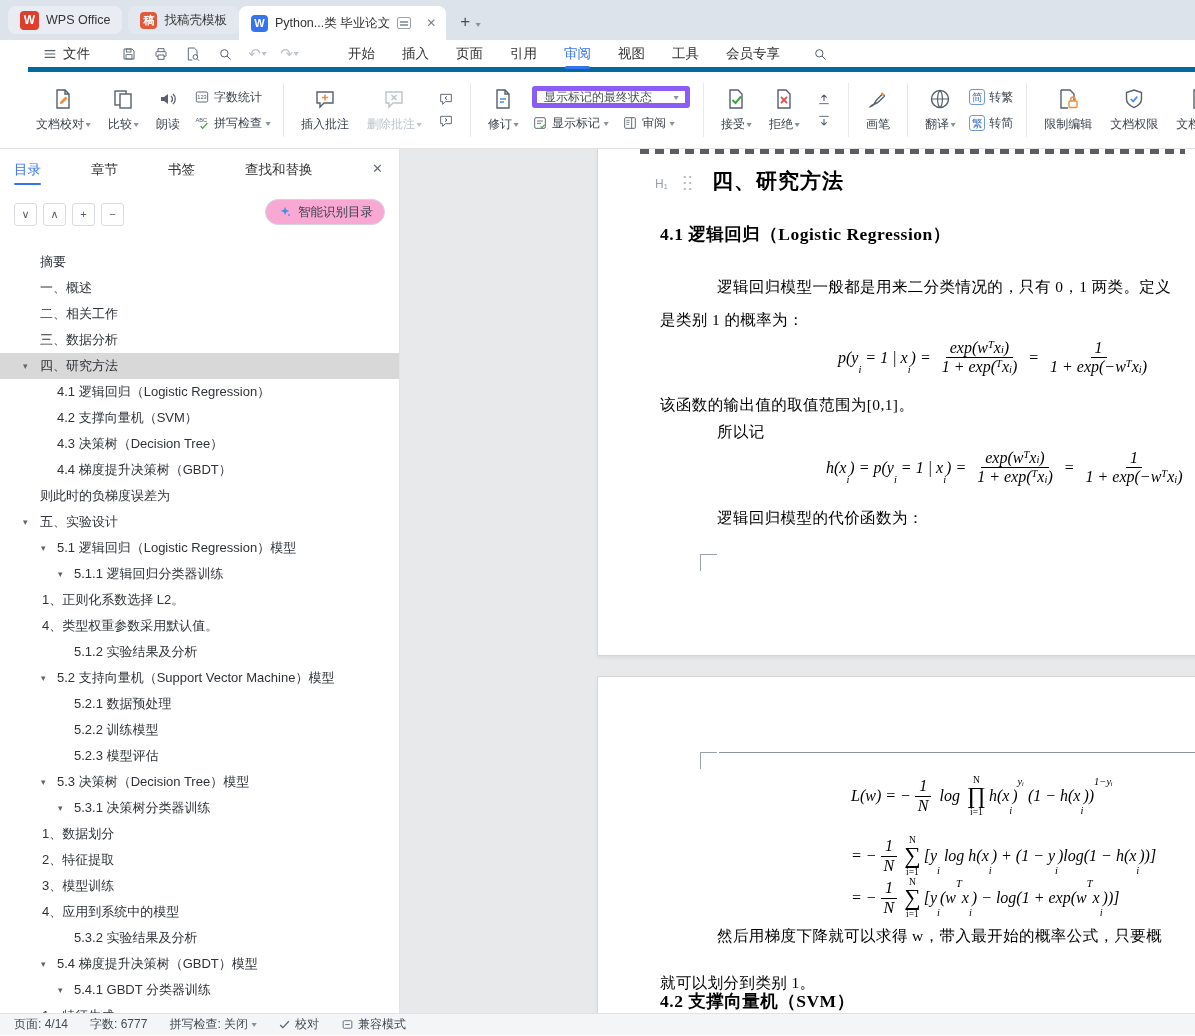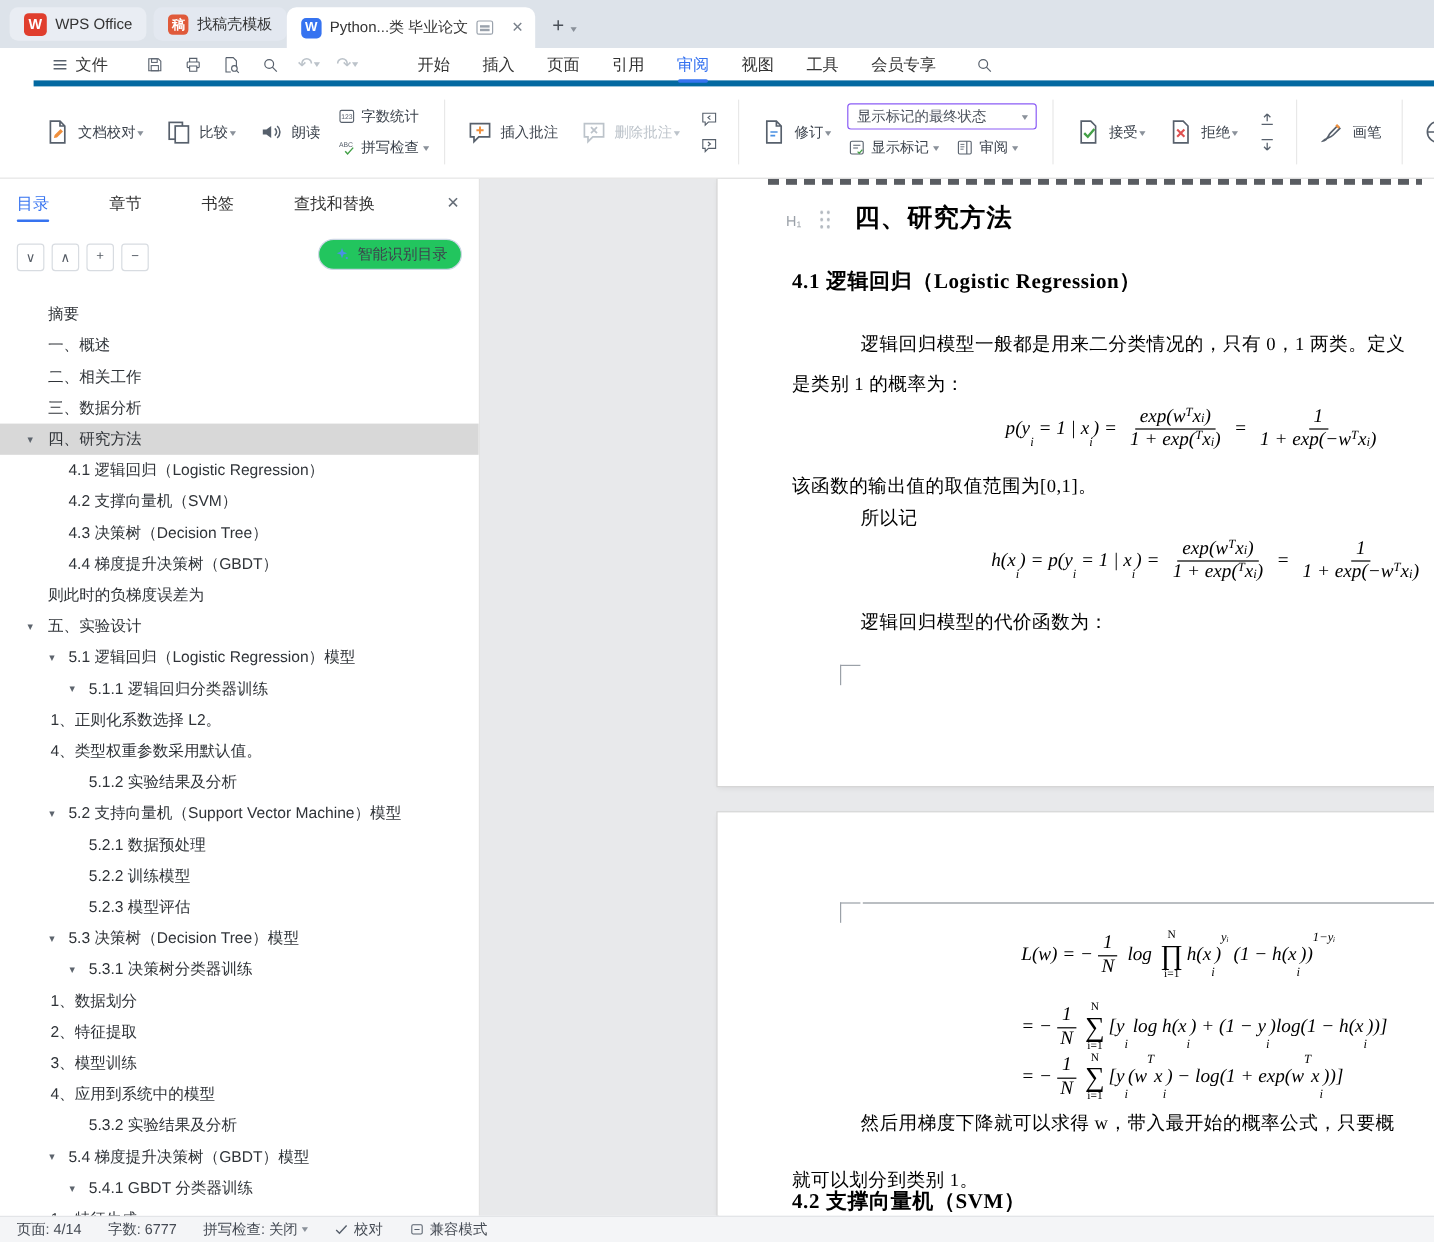--- a/index.html
+++ b/index.html
@@ -39,47 +39,47 @@
   .mtabs{display:flex;align-items:center;gap:27px;margin-left:46px;height:19px;}
   .mtab{font-size:13.5px;color:#333;position:relative;height:32px;line-height:32px;}
   .mtab.active{color:var(--accent);}
   .mtab.active::after{content:"";position:absolute;left:1px;right:1px;bottom:1px;height:3px;border-radius:2px;background:var(--accent);}
   .msearch{margin-left:32px;color:#4a5058;}
 
   
   .ribbon{height:77px;background:#fff;border-bottom:1px solid #e2e2e2;display:flex;align-items:center;padding-left:28px;}
   .rgroup{display:flex;align-items:center;gap:2px;}
   .vsep{width:1px;height:54px;background:#e8e8e8;margin:0 9px;flex:none;}
-  .rbig{display:flex;flex-direction:row;align-items:center;justify-content:center;gap:5px;padding:4px 8px;border-radius:4px;}
+  .rbig{display:flex;flex-direction:column;align-items:center;justify-content:center;gap:5px;padding:4px 8px;border-radius:4px;}
   .rbig .lbl{font-size:12px;color:#3c434d;display:flex;align-items:center;gap:2px;white-space:nowrap;}
   .rbig.dis .lbl{color:var(--dis);}
   .rbig.dis .ic{color:var(--dis);}
   .caret{font-size:8px;color:#8a919a;transform:scaleX(1.3);display:inline-block;}
   .dis .caret{color:var(--dis);}
   .ic{width:24px;height:24px;color:#57606c;flex:none;}
   .ic.s{width:16px;height:16px;}
   .rcol{display:flex;flex-direction:column;justify-content:center;gap:4px;padding:0 4px;}
   .rsmall{display:flex;align-items:center;gap:4px;font-size:12px;color:#3c434d;height:22px;white-space:nowrap;}
-  .combo{width:158px;height:22px;border:1px solid #8b5cf6;border-radius:3px;background:#fff;display:flex;align-items:center;justify-content:space-between;padding:0 7px;font-size:12px;color:#4b525c;white-space:nowrap;}
+  .combo{width:158px;height:22px;border:5px solid #8b5cf6;border-radius:3px;background:#fff;display:flex;align-items:center;justify-content:space-between;padding:0 7px;font-size:12px;color:#4b525c;white-space:nowrap;}
   .rrow{display:flex;align-items:center;gap:14px;}
   .navcol{gap:2px;}
   .navbtn{width:22px;height:20px;display:flex;align-items:center;justify-content:center;color:var(--dis);}
   .cnic{width:16px;height:16px;border:1px solid #6f9bd8;color:#3a6fc4;font-size:10.5px;line-height:15px;text-align:center;border-radius:3px;flex:none;}
 
   
   .main{display:flex;height:864px;}
   .sidebar{width:400px;background:#fff;border-right:1px solid #e3e3e3;position:relative;overflow:hidden;flex:none;}
   .stabs{display:flex;align-items:center;height:42px;padding:0 14px;gap:50px;position:relative;}
   .stab{font-size:13.5px;color:#333;position:relative;height:42px;line-height:42px;}
   .stab.active{color:var(--accent);}
   .stab.active::after{content:"";position:absolute;left:0;right:0;bottom:6px;height:2.5px;border-radius:2px;background:var(--accent);}
   .sclose{position:absolute;right:16px;top:12px;color:#676f79;font-size:13px;}
   .sctrl{display:flex;align-items:center;height:30px;margin-top:8px;padding:0 14px;position:relative;}
   .sqbtn{width:23px;height:23px;border:1px solid #d8dce1;border-radius:3px;margin-right:6px;display:flex;align-items:center;justify-content:center;font-size:11px;color:#555c65;background:#fff;}
-  .smartbtn{position:absolute;right:14px;top:0;height:26px;border:1px solid #ccd6e4;border-radius:14px;display:flex;align-items:center;gap:5px;padding:0 11px;font-size:12.5px;color:#3c434d;background:#22c55e;}
+  .smartbtn{position:absolute;right:14px;top:0;height:26px;border:1px solid #ccd6e4;border-radius:14px;display:flex;align-items:center;gap:5px;padding:0 11px;font-size:12.5px;color:#3c434d;background:#f9a8d4;}
   .toc{position:absolute;left:0;right:0;top:100px;}
   .toc-item{position:relative;height:26px;line-height:26px;font-size:13px;color:#2f3338;white-space:nowrap;overflow:hidden;}
   .toc-item.selected{background:#d8d8d8;}
   .toc-item.lvl1{padding-left:40px;}
   .toc-item.lvl2{padding-left:57px;}
   .toc-item.lvl3{padding-left:74px;}
   .toc-item.lvl4{padding-left:42px;}
   .tarrow{position:absolute;font-size:9px;color:#5d646d;top:0;}
   .lvl1 .tarrow{left:23px;}
   .lvl2 .tarrow{left:41px;}

